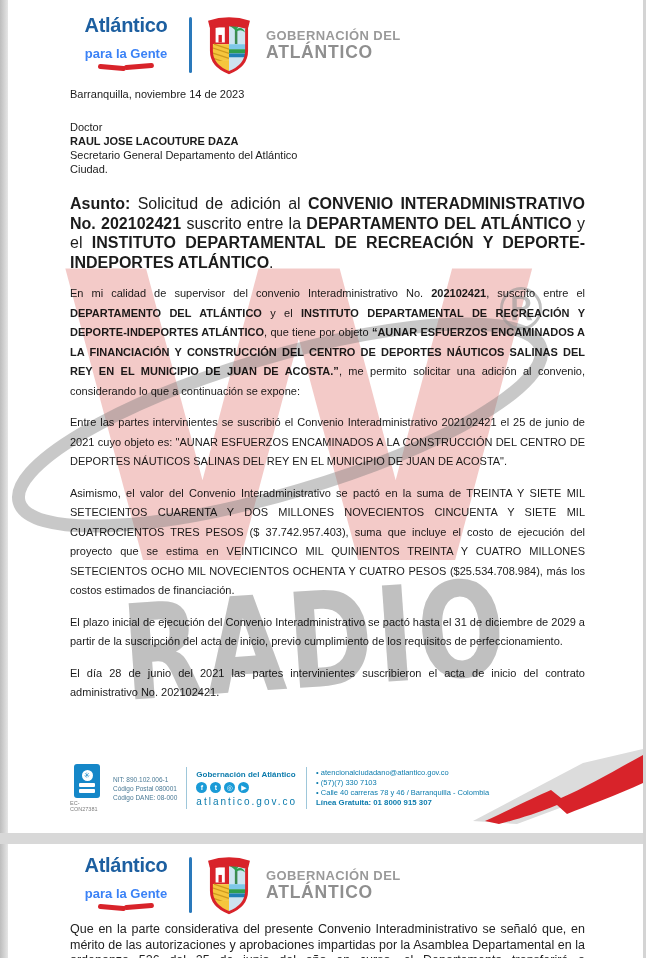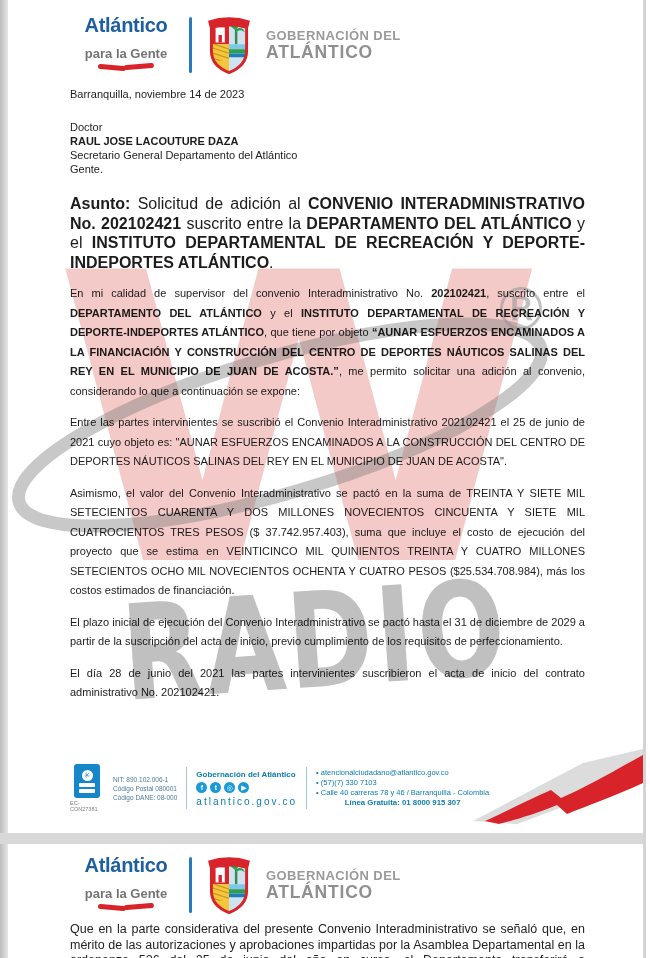--- a/index.html
+++ b/index.html
@@ -14,21 +14,21 @@
   .edge-right{position:absolute;left:643px;top:0;width:3px;height:958px;background:#d4d4d4;}
   .page{position:absolute;left:8px;width:635px;background:#fff;box-sizing:border-box;overflow:hidden;}
   .page1{top:0;height:833px;padding:14px 58px 0 62px;}
   .page-gap{position:absolute;left:0;top:833px;width:643px;height:11px;background:#d8d8d8;}
   .page2{top:844px;height:114px;padding:10px 58px 0 62px;}
 
   
   .letterhead{display:flex;align-items:center;gap:11px;height:62px;margin-left:4px;}
   .brand{width:104px;text-align:center;line-height:1;}
   .brand-title{font-size:20px;font-weight:bold;color:#1d5fa0;letter-spacing:-0.3px;}
-  .brand-sub{font-size:13px;font-weight:bold;color:#737373;margin-top:12px;}
+  .brand-sub{font-size:13px;font-weight:bold;color:#3b82f6;margin-top:12px;}
   .brand-swoosh{margin-top:2px;}
   .vline{width:3px;height:56px;background:#2a79bb;border-radius:2px;}
   .gov{line-height:1;}
   .gov-small{font-size:13px;font-weight:bold;color:#9a9a9a;letter-spacing:.4px;}
   .gov-big{font-size:17.5px;font-weight:bold;color:#8f8f8f;letter-spacing:.8px;margin-top:2px;}
 
   
   .date{margin-top:12px;font-size:11px;}
   .recipient{margin-top:20px;font-size:11px;line-height:14px;}
   .recipient .name{font-weight:bold;}
@@ -55,21 +55,21 @@
   .ids{font-size:6.5px;line-height:9px;color:#4a7a96;}
   .fdiv{width:1px;height:42px;background:#9ec7da;}
   .fcenter{color:#0d7cad;}
   .fsite-title{font-size:8px;font-weight:bold;}
   .socials{display:flex;gap:3px;margin:3px 0;}
   .soc{width:11px;height:11px;border-radius:50%;background:#1a9bd7;color:#fff;
     font-size:7px;line-height:11px;text-align:center;font-weight:bold;}
   .fsite-url{font-size:10px;font-weight:normal;letter-spacing:2px;}
   .fcontact{color:#0d7cad;font-size:7.5px;line-height:10px;max-width:215px;}
   .fcontact .bullet::before{content:"• ";}
-  .hotline{font-weight:bold;font-size:7.8px;text-align:center;}
+  .hotline{font-weight:bold;font-size:7.8px;}
   .ribbon{position:absolute;right:0;bottom:0;}
 </style>
 </head>
 <body>
 
 <div class="edge-left"></div>
 <div class="edge-right"></div>
 
 <div class="page page1">
 
@@ -112,21 +112,21 @@
       <div class="gov-big">ATLÁNTICO</div>
     </div>
   </div>
 
   <div class="date">Barranquilla, noviembre 14 de 2023</div>
 
   <div class="recipient">
     <div>Doctor</div>
     <div class="name">RAUL JOSE LACOUTURE DAZA</div>
     <div>Secretario General Departamento del Atlántico</div>
-    <div>Gente.</div>
+    <div>Ciudad.</div>
   </div>
 
   <div class="subject"><span class="b">Asunto: </span><span>Solicitud de adición al </span><span class="b">CONVENIO INTERADMINISTRATIVO No. 202102421</span><span> suscrito entre la </span><span class="b">DEPARTAMENTO DEL ATLÁNTICO</span><span> y el </span><span class="b">INSTITUTO DEPARTAMENTAL DE RECREACIÓN Y DEPORTE-INDEPORTES ATLÁNTICO</span><span>.</span></div>
 
 
   <p class="body"><span>En mi calidad de supervisor del convenio Interadministrativo No. </span><span class="b">202102421</span><span>, suscrito entre el </span><span class="b">DEPARTAMENTO DEL ATLÁNTICO</span><span> y el </span><span class="b">INSTITUTO DEPARTAMENTAL DE RECREACIÓN Y DEPORTE-INDEPORTES ATLÁNTICO</span><span>, que tiene por objeto </span><span class="b">“AUNAR ESFUERZOS ENCAMINADOS A LA FINANCIACIÓN Y CONSTRUCCIÓN DEL CENTRO DE DEPORTES NÁUTICOS SALINAS DEL REY EN EL MUNICIPIO DE JUAN DE ACOSTA.”</span><span>, me permito solicitar una adición al convenio, considerando lo que a continuación se expone:</span></p>
   <p class="body">Entre las partes intervinientes se suscribió el Convenio Interadministrativo 202102421 el 25 de junio de 2021 cuyo objeto es: "AUNAR ESFUERZOS ENCAMINADOS A LA CONSTRUCCIÓN DEL CENTRO DE DEPORTES NÁUTICOS SALINAS DEL REY EN EL MUNICIPIO DE JUAN DE ACOSTA".</p>
   <p class="body">Asimismo, el valor del Convenio Interadministrativo se pactó en la suma de TREINTA Y SIETE MIL SETECIENTOS CUARENTA Y DOS MILLONES NOVECIENTOS CINCUENTA Y SIETE MIL CUATROCIENTOS TRES PESOS ($ 37.742.957.403), suma que incluye el costo de ejecución del proyecto que se estima en VEINTICINCO MIL QUINIENTOS TREINTA Y CUATRO MILLONES SETECIENTOS OCHO MIL NOVECIENTOS OCHENTA Y CUATRO PESOS ($25.534.708.984), más los costos estimados de financiación.</p>
   <p class="body">El plazo inicial de ejecución del Convenio Interadministrativo se pactó hasta el 31 de diciembre de 2029 a partir de la suscripción del acta de inicio, previo cumplimiento de los requisitos de perfeccionamiento.</p>
   <p class="body">El día 28 de junio del 2021 las partes intervinientes suscribieron el acta de inicio del contrato administrativo No. 202102421.</p>

